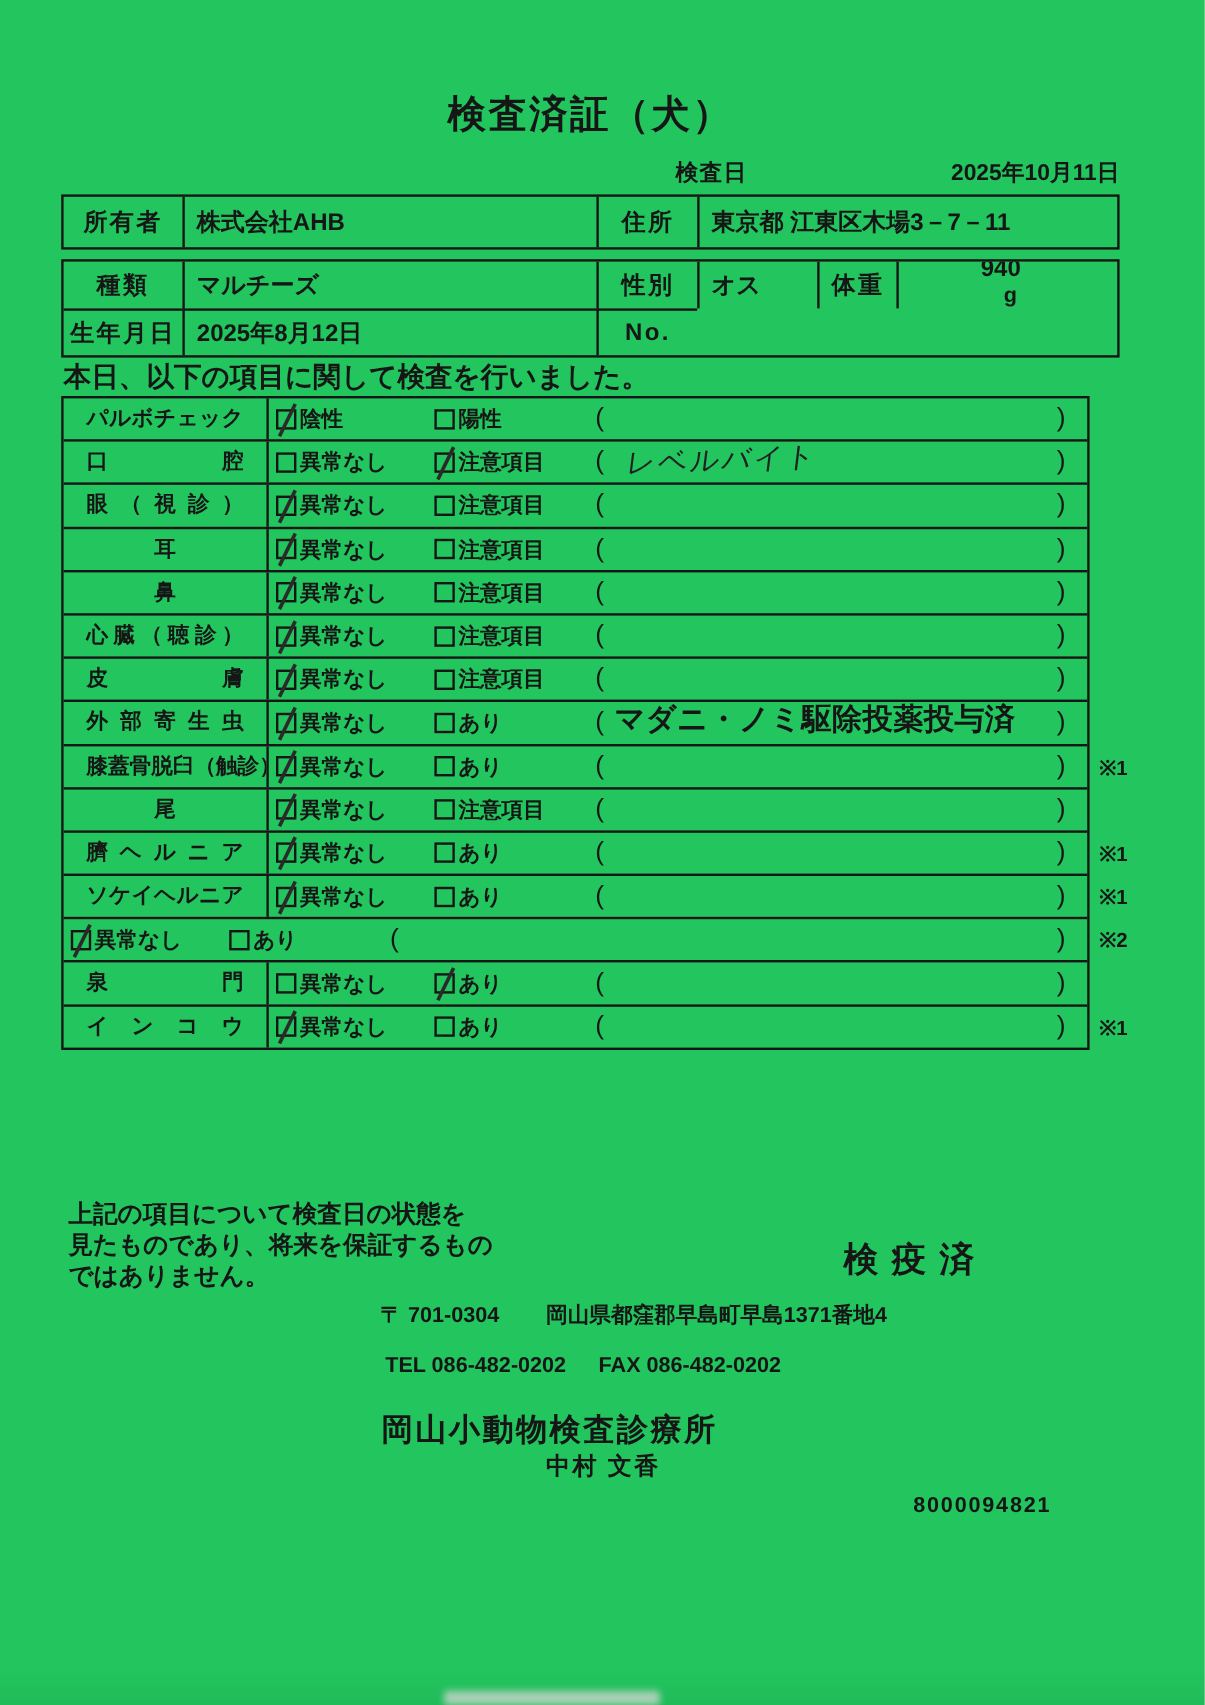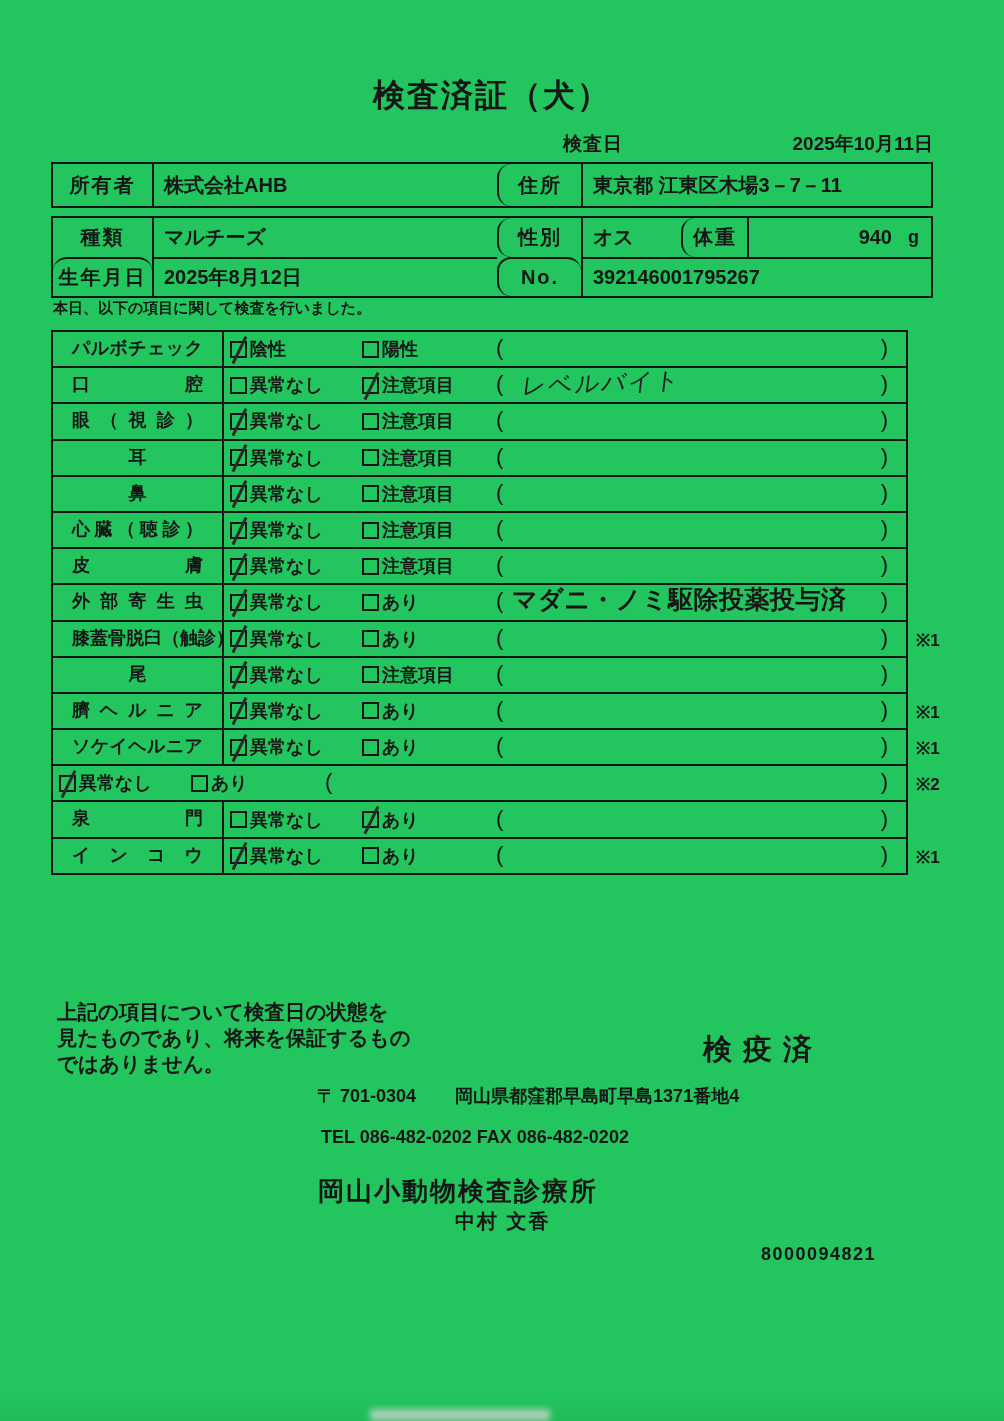--- a/index.html
+++ b/index.html
@@ -17,27 +17,27 @@
   .daterow { position:absolute; top:131px; left:0; width:100%; height:26px; font-size:19px; font-weight:600; }
   .daterow .dlabel { position:absolute; left:512px; letter-spacing:1px; }
   .daterow .dvalue { position:absolute; right:0; }
 
   .grid { position:absolute; display:grid; border:2.5px solid #161616; box-sizing:border-box; }
   .owner-grid { left:0; top:162px; width:882px; height:46px; grid-template-columns:99px 345px 84px 1fr; }
   .info-grid  { left:0; top:216px; width:882px; height:82px; grid-template-columns:99px 345px 84px 100px 66px 1fr; grid-template-rows:1fr 1fr; }
   .gcell { border-left:2.5px solid #161616; display:flex; align-items:center; font-size:20px; font-weight:600; overflow:hidden; }
   .gcell.c1 { border-left:none; }
   .gcell.rb { border-top:2.5px solid #161616; }
-  .gcell.lab { justify-content:center; letter-spacing:2px;border-radius:14px; }
+  .gcell.lab { justify-content:center; letter-spacing:2px; }
   .gcell.val { padding-left:10px; }
-  .gcell.wval { justify-content:flex-end; padding-right:12px; }
+  .gcell.wval { justify-content:flex-end; padding-right:12px;flex-direction:column; }
   .gcell .wunit { margin-left:16px; font-size:18px; }
   .span3 { grid-column:span 3; }
 
-  .intro { position:absolute; left:2px; top:299px; font-size:15px; font-weight:700; }
+  .intro { position:absolute; left:2px; top:299px; font-size:23px; font-weight:700; }
 
   .checklist { position:absolute; left:0; top:330px; width:857px; border:2.5px solid #161616; box-sizing:border-box; background:transparent; }
   .crow { position:relative; display:flex; height:34.2px; border-bottom:2.5px solid #161616; }
   .crow:last-child { border-bottom:none; }
   .clabel {
     width:171px; flex:0 0 171px; box-sizing:border-box; border-right:2.5px solid #161616;
     font-size:18px; font-weight:600; line-height:33px; padding:0 19px;
     text-align:justify; text-align-last:justify; text-justify:inter-character; white-space:nowrap; overflow:hidden;
   }
   .clabel.single { text-align-last:center; }
@@ -65,21 +65,21 @@
 
   .footnotes { position:absolute; left:2px; top:923px; font-size:17.5px; font-weight:600; line-height:25.5px; }
   .footnotes .fn3 { padding-left:50px; }
 
   .disclaimer { position:absolute; left:6px; top:999px; font-size:20.5px; font-weight:700; line-height:26px; }
   .stamp-q { position:absolute; left:652px; top:1030px; font-size:29px; font-weight:700; letter-spacing:11px; }
 
   .postal-line { position:absolute; left:266px; top:1084px; font-size:18px; font-weight:600; }
   .postal-line .addr { margin-left:34px; }
   .tel-line { position:absolute; left:270px; top:1127px; font-size:18px; font-weight:600; }
-  .tel-line .fax { }
+  .tel-line .fax { margin-left:22px; }
   .clinic-name { position:absolute; left:267px; top:1174px; font-size:26px; font-weight:600; letter-spacing:2px; }
   .clinic-person { position:absolute; left:404px; top:1208px; font-size:20px; font-weight:600; letter-spacing:2px; }
   .doc-number { position:absolute; left:710px; top:1244px; font-size:18px; font-weight:600; letter-spacing:1.5px; }
 
   .smudge-band { position:absolute; left:0; top:1390px; width:100%; height:31px;
     background:linear-gradient(to bottom, rgba(0,0,0,0) 0%, rgba(0,0,0,0.05) 100%); }
   .smudge-text { position:absolute; left:370px; top:1409px; width:180px; height:12px;
     background:#d6d6d6; filter:blur(3px); opacity:0.75; border-radius:3px; }
 </style>
 </head>
@@ -108,21 +108,20 @@
       <div class="gcell lab">性別</div>
       <div class="gcell val">オス</div>
       <div class="gcell lab">体重</div>
       <div class="gcell wval">
         <span>940</span>
         <span class="wunit">g</span>
       </div>
       <div class="gcell lab c1 rb">生年月日</div>
       <div class="gcell val rb">2025年8月12日</div>
       <div class="gcell lab rb">No.</div>
-      <div class="gcell val rb span3">392146001795267</div>
     </div>
 
     <div class="intro">本日、以下の項目に関して検査を行いました。</div>
 
     <div class="checklist" id="checklist">
   <div class="crow">
     <div class="clabel">パルボチェック</div>
     <div class="ccell">
       <span class="opt opt1">
         <span class="cb checked"></span>

